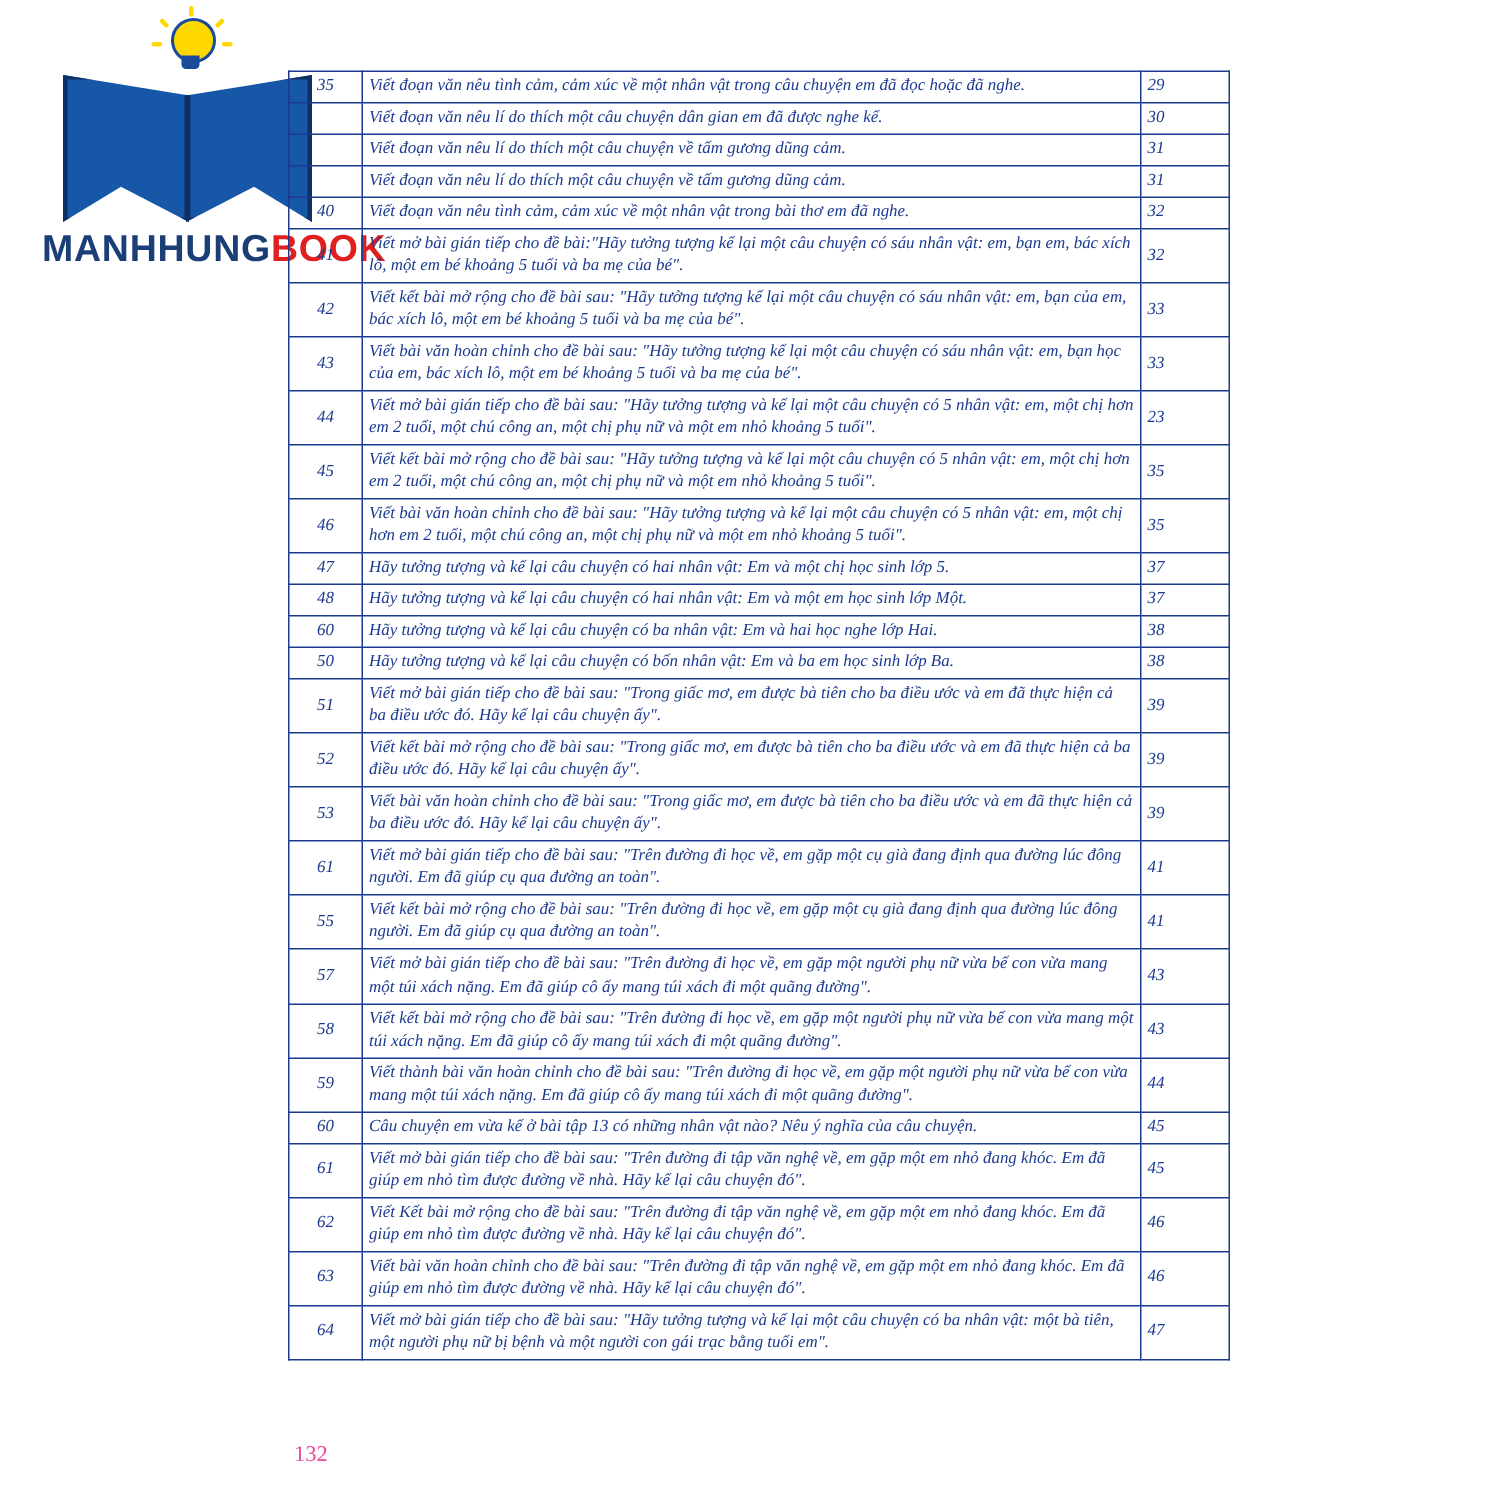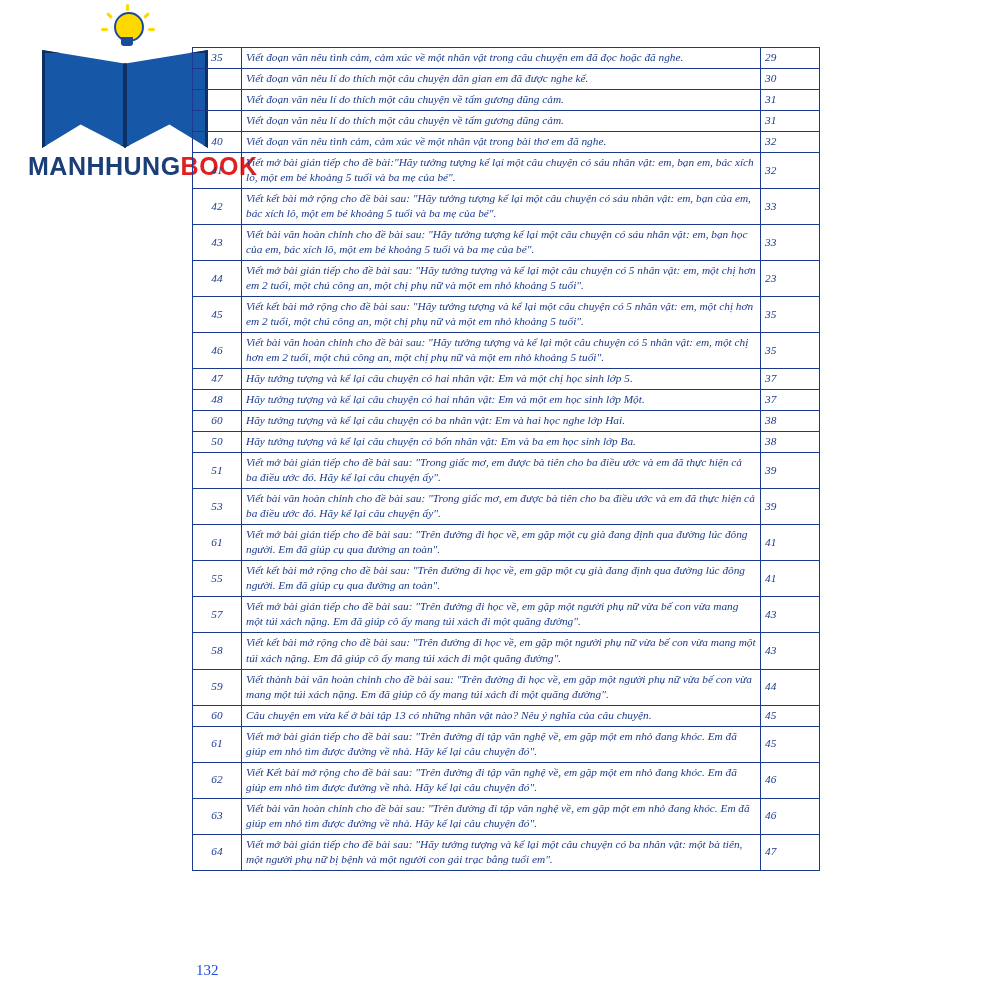--- a/index.html
+++ b/index.html
@@ -135,21 +135,21 @@
     font-style: normal;
     font-size: 12px;
   }
 
   .page-number {
     position: absolute;
     left: 196px;
     top: 962px;
     font-family: "Liberation Serif", serif;
     font-size: 15px;
-    color: #1d4ed8;
+    color: #ec4899;
   }
 </style>
 </head>
 <body>
 
 <div class="logo-block">
   <div class="bulb">
     <div class="ray r1"></div>
     <div class="ray r2"></div>
     <div class="ray r3"></div>
@@ -244,20 +244,25 @@
           <td class="num">50</td>
           <td class="txt">Hãy tưởng tượng và kể lại câu chuyện có bốn nhân vật: Em và ba em học sinh lớp Ba.</td>
           <td class="pg">38</td>
         </tr>
         <tr>
           <td class="num">51</td>
           <td class="txt">Viết mở bài gián tiếp cho đề bài sau: "Trong giấc mơ, em được bà tiên cho ba điều ước và em đã thực hiện cả ba điều ước đó. Hãy kể lại câu chuyện ấy".</td>
           <td class="pg">39</td>
         </tr>
         <tr>
+          <td class="num">52</td>
+          <td class="txt">Viết kết bài mở rộng cho đề bài sau: "Trong giấc mơ, em được bà tiên cho ba điều ước và em đã thực hiện cả ba điều ước đó. Hãy kể lại câu chuyện ấy".</td>
+          <td class="pg">39</td>
+        </tr>
+        <tr>
           <td class="num">53</td>
           <td class="txt">Viết bài văn hoàn chỉnh cho đề bài sau: "Trong giấc mơ, em được bà tiên cho ba điều ước và em đã thực hiện cả ba điều ước đó. Hãy kể lại câu chuyện ấy".</td>
           <td class="pg">39</td>
         </tr>
         <tr>
           <td class="num">61</td>
           <td class="txt">Viết mở bài gián tiếp cho đề bài sau: "Trên đường đi học về, em gặp một cụ già đang định qua đường lúc đông người. Em đã giúp cụ qua đường an toàn".</td>
           <td class="pg">41</td>
         </tr>
         <tr>

